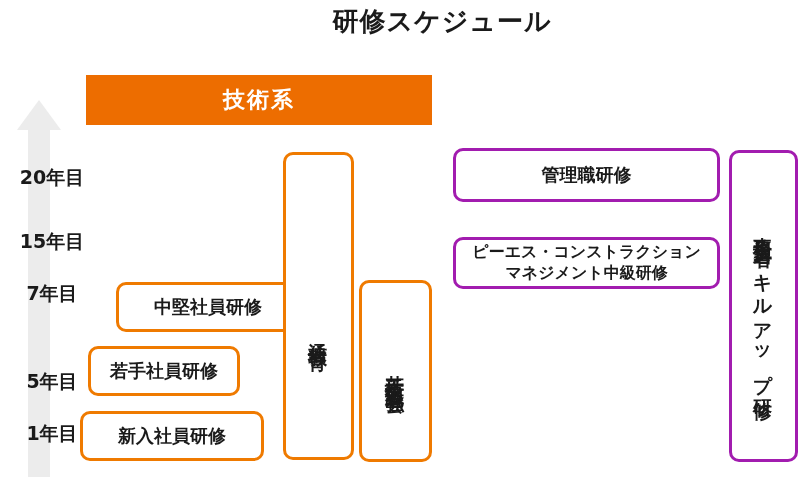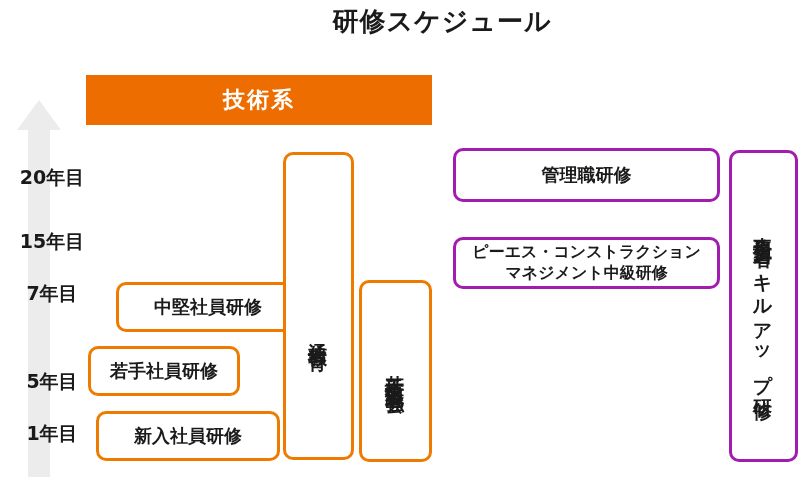--- a/index.html
+++ b/index.html
@@ -108,21 +108,21 @@
   <div class="arrow-shaft"></div>
 
   <div class="year-label" style="top:165px;">20年目</div>
   <div class="year-label" style="top:229px;">15年目</div>
   <div class="year-label" style="top:281px;">7年目</div>
   <div class="year-label" style="top:369px;">5年目</div>
   <div class="year-label" style="top:421px;">1年目</div>
 
   <div class="obox" style="left:88px; top:282px; width:184px; height:50px;margin-left:28px;">中堅社員研修</div>
   <div class="obox" style="left:88px; top:346px; width:152px; height:50px;">若手社員研修</div>
-  <div class="obox" style="left:96px; top:411px; width:184px; height:50px;">新入社員研修</div>
+  <div class="obox" style="left:80px; top:411px; width:184px; height:50px;">新入社員研修</div>
 
   <div class="obox" style="left:283px; top:152px; width:71px; height:308px;">
     <span class="vtext vbox-inner-low">通信教育</span>
   </div>
   <div class="obox" style="left:359px; top:280px; width:73px; height:182px;">
     <span class="vtext">若手技術者勉強会</span>
   </div>
 
   <div class="gbox" style="left:453px; top:148px; width:267px; height:54px;">管理職研修</div>
   <div class="gbox two-line" style="left:453px; top:213px; width:267px; height:52px;">

